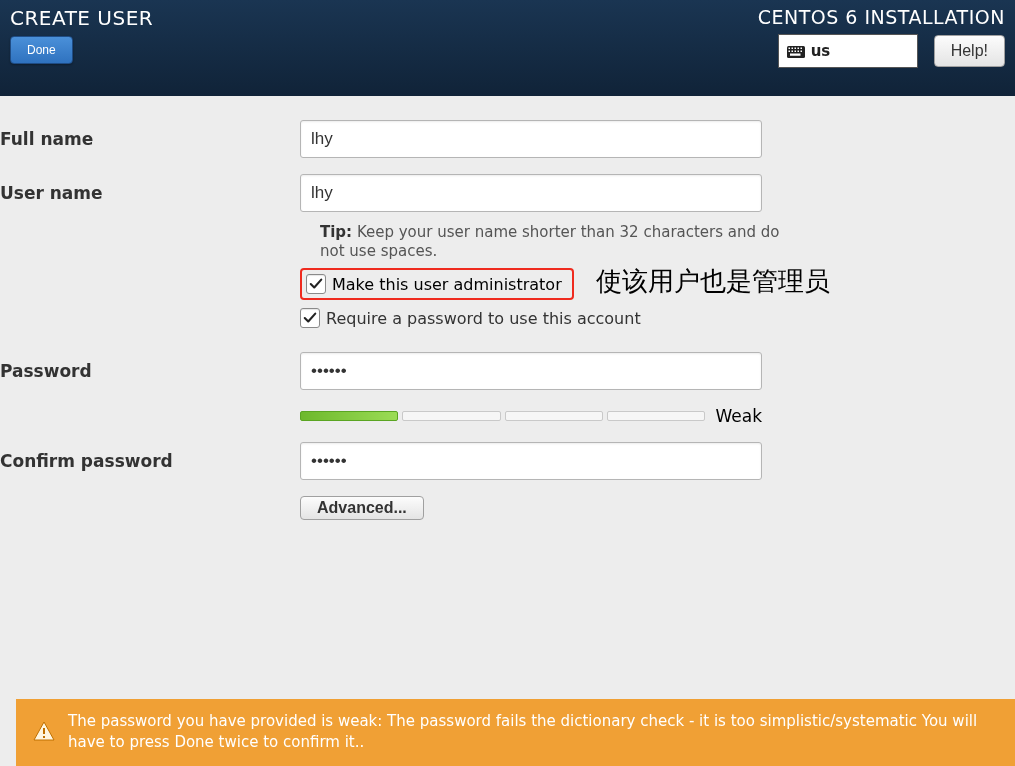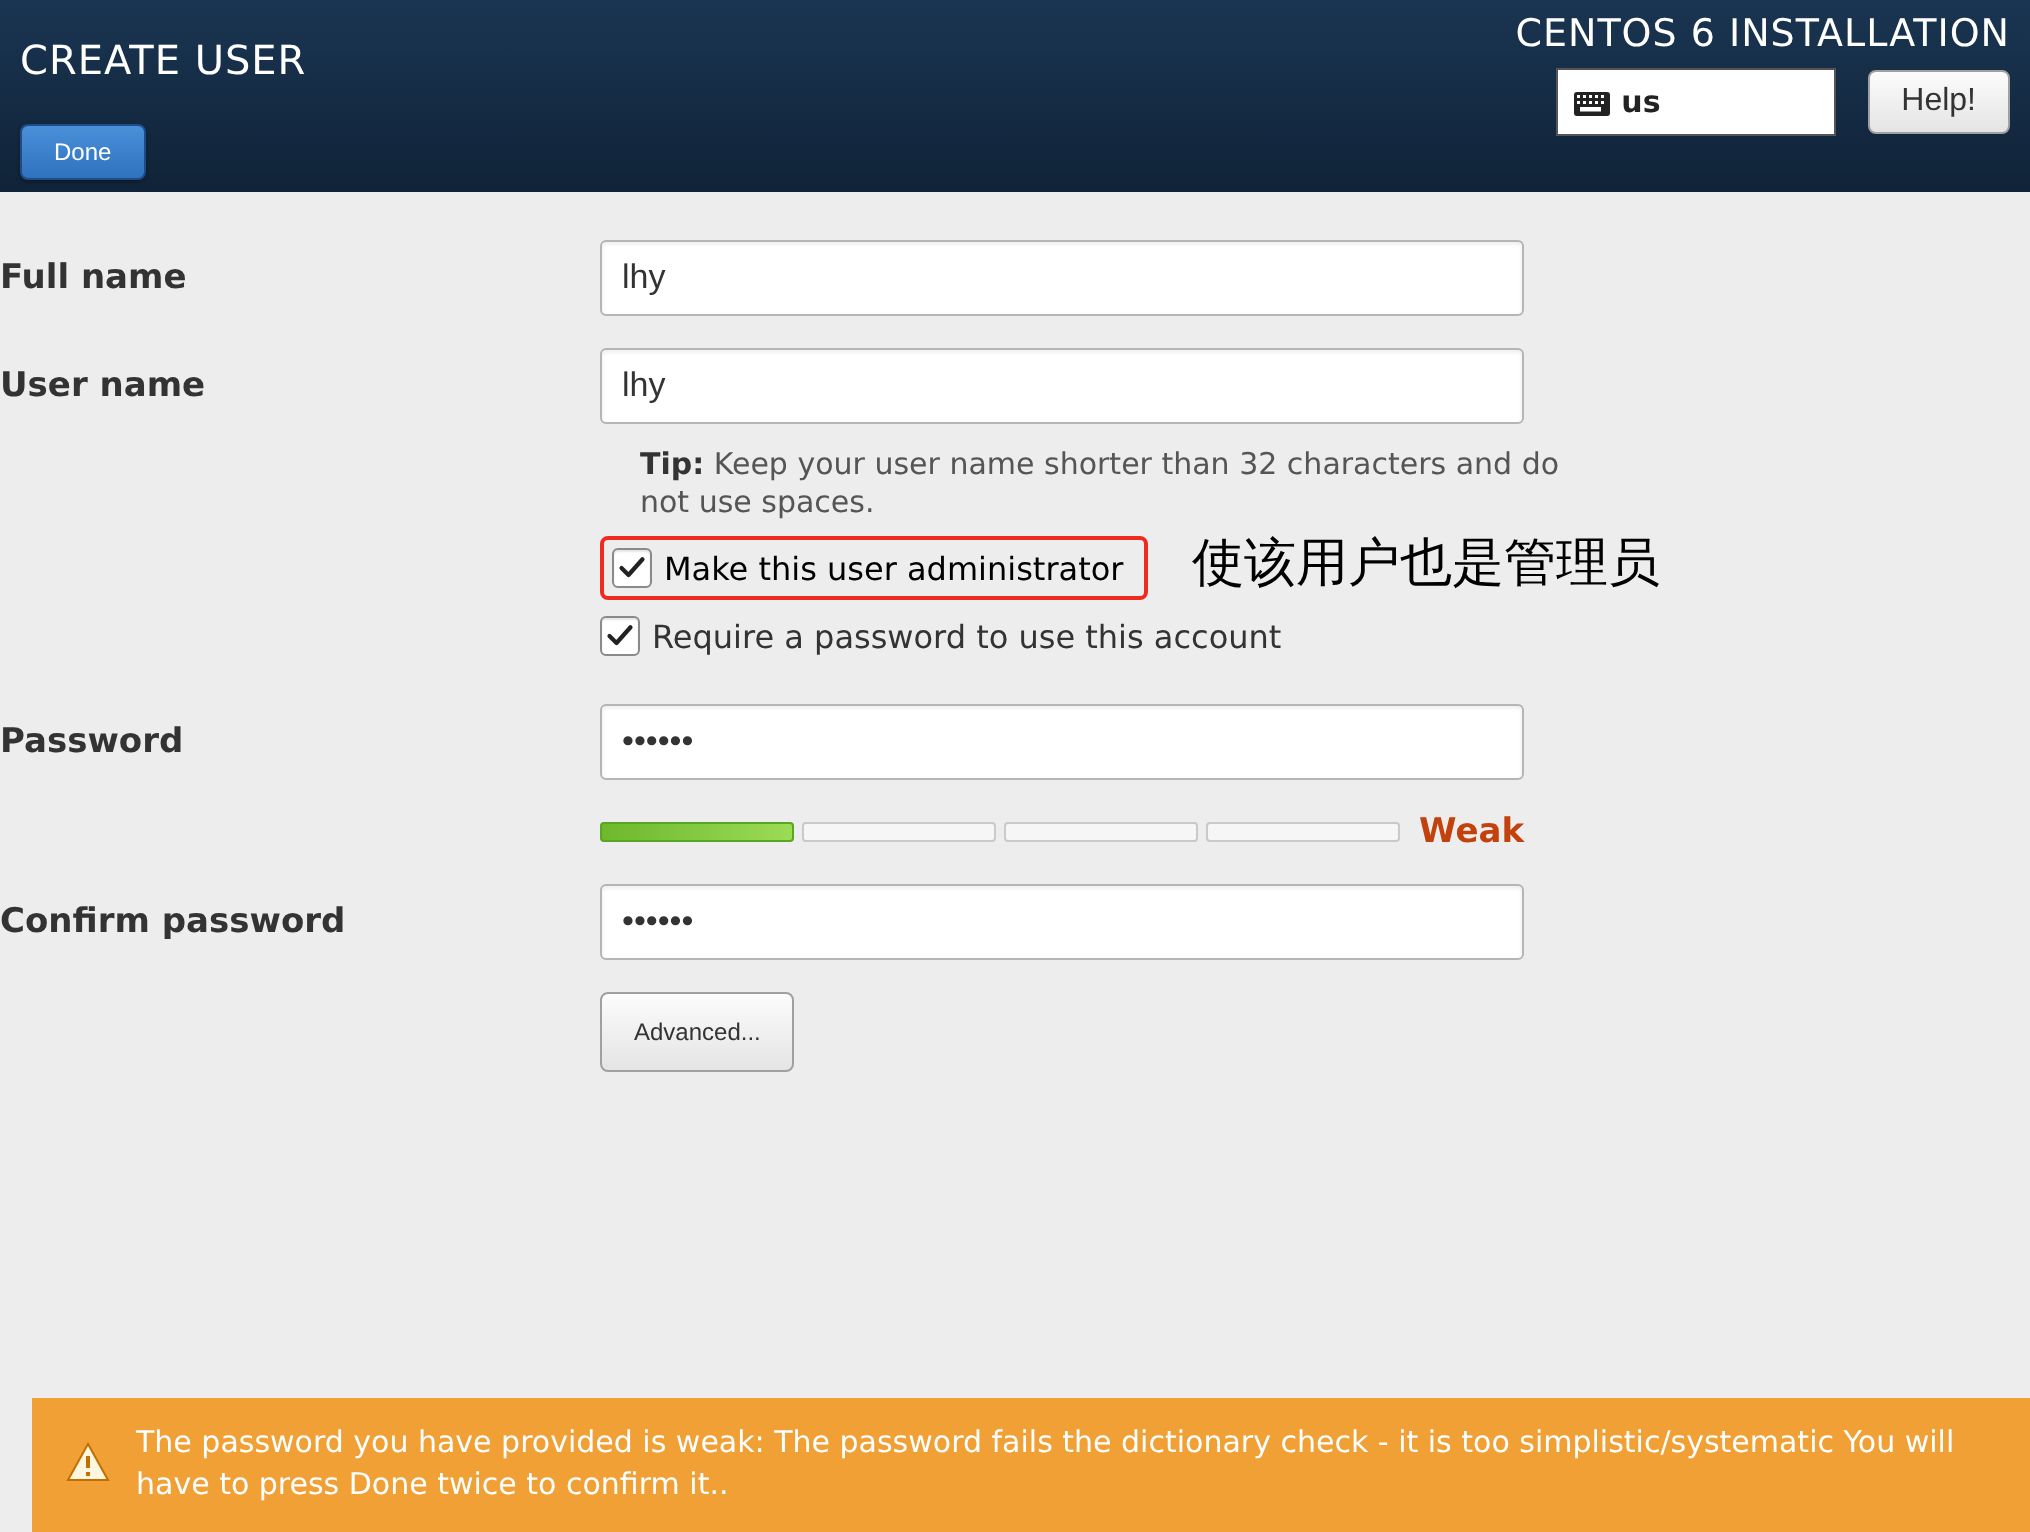--- a/index.html
+++ b/index.html
@@ -17,22 +17,21 @@
     width: 100%;
     display: flex;
     justify-content: space-between;
     color: #fff;
     padding: 6px 10px 10px 10px;
   }
   .header-left {
     display: flex;
     flex-direction: column;
     align-items: flex-start;
-    gap: 20px;
-    margin-top: 12px;
+    gap: 6px;
   }
   .page-title {
     font-size: 20px;
     font-weight: 400;
     letter-spacing: 0.5px;
   }
   .done-btn {
     background: linear-gradient(to bottom,#4a90d9 0%, #2f72bf 100%);
     border: 1px solid #1f4c84;
     border-radius: 4px;
@@ -182,31 +181,32 @@
     border:1px solid #c9c9c9;
     border-radius:2px;
     background:#f6f6f6;
   }
   .seg.fill {
     background: linear-gradient(to right,#6db82c,#9bdc55);
     border-color:#5aa522;
   }
   .strength-label {
     font-size:17px;
-    color:#c2410c;
-    font-weight:700;
+    color:#000000;
+    font-weight:400;
   }
   .adv-btn {
     background: linear-gradient(to bottom,#fcfcfc,#e4e4e4);
     border:1px solid #a0a0a0;
     border-radius:4px;
-    padding:12px 16px;
-    font-size:12px;
+    padding:2px 16px;
+    font-size:16px;
     color:#333;
     cursor:pointer;
+    font-weight:bold;
   }
   .warning-bar {
     position:absolute;
     bottom:0;
     left:16px;
     width:100%;
     background:#f0a035;
     color:#fff;
     display:flex;
     align-items:center;

